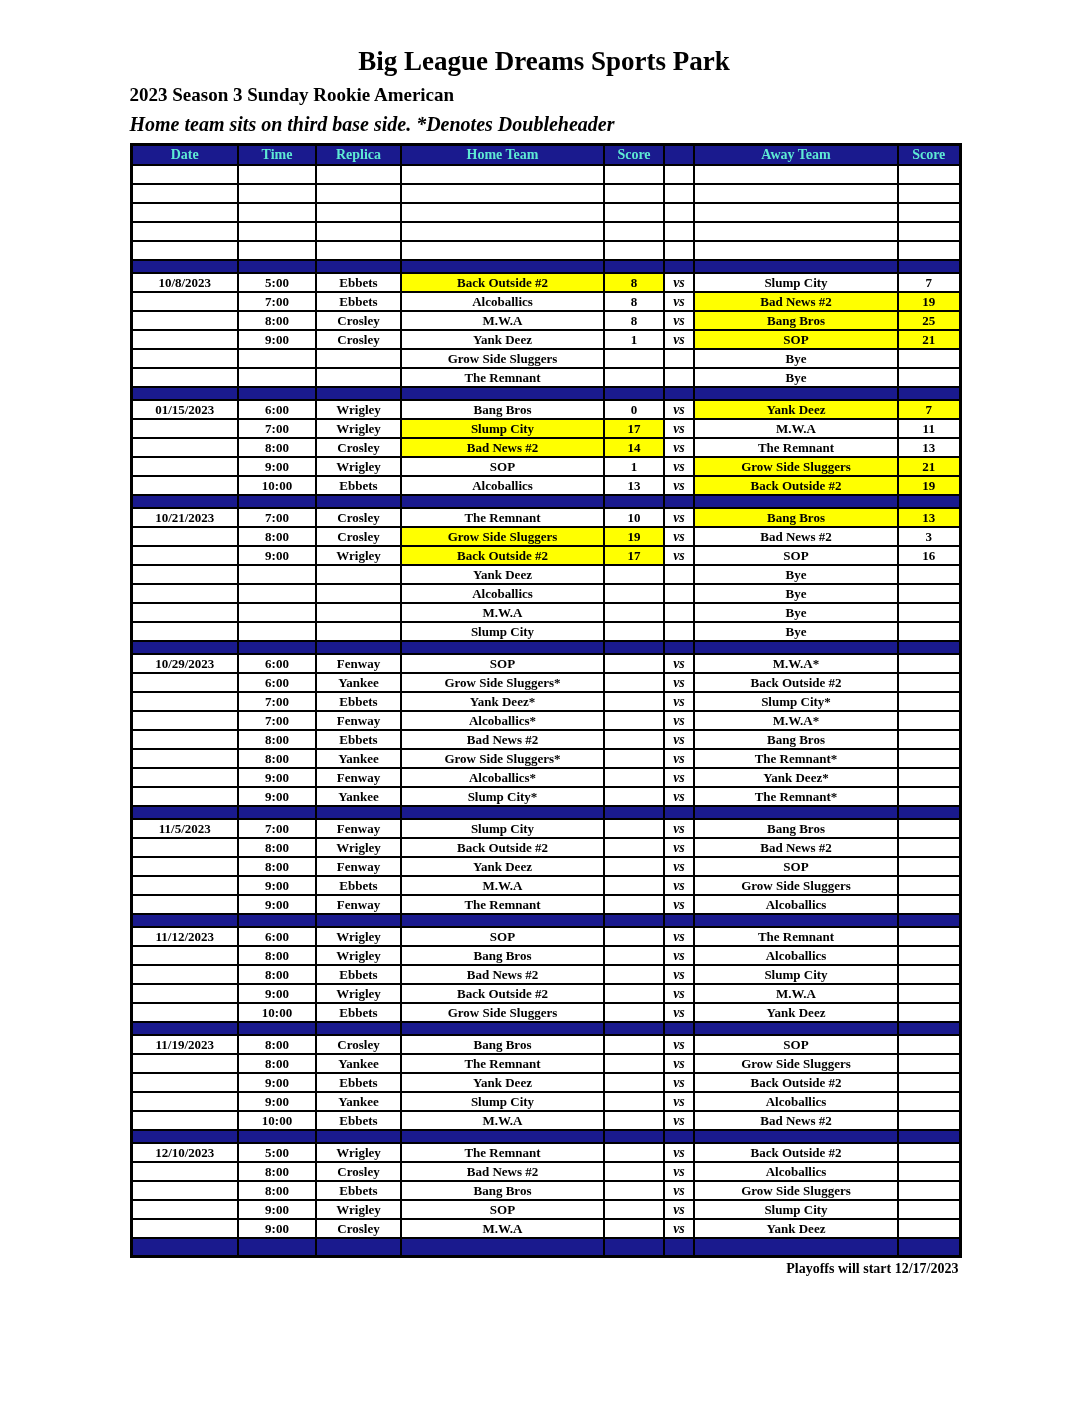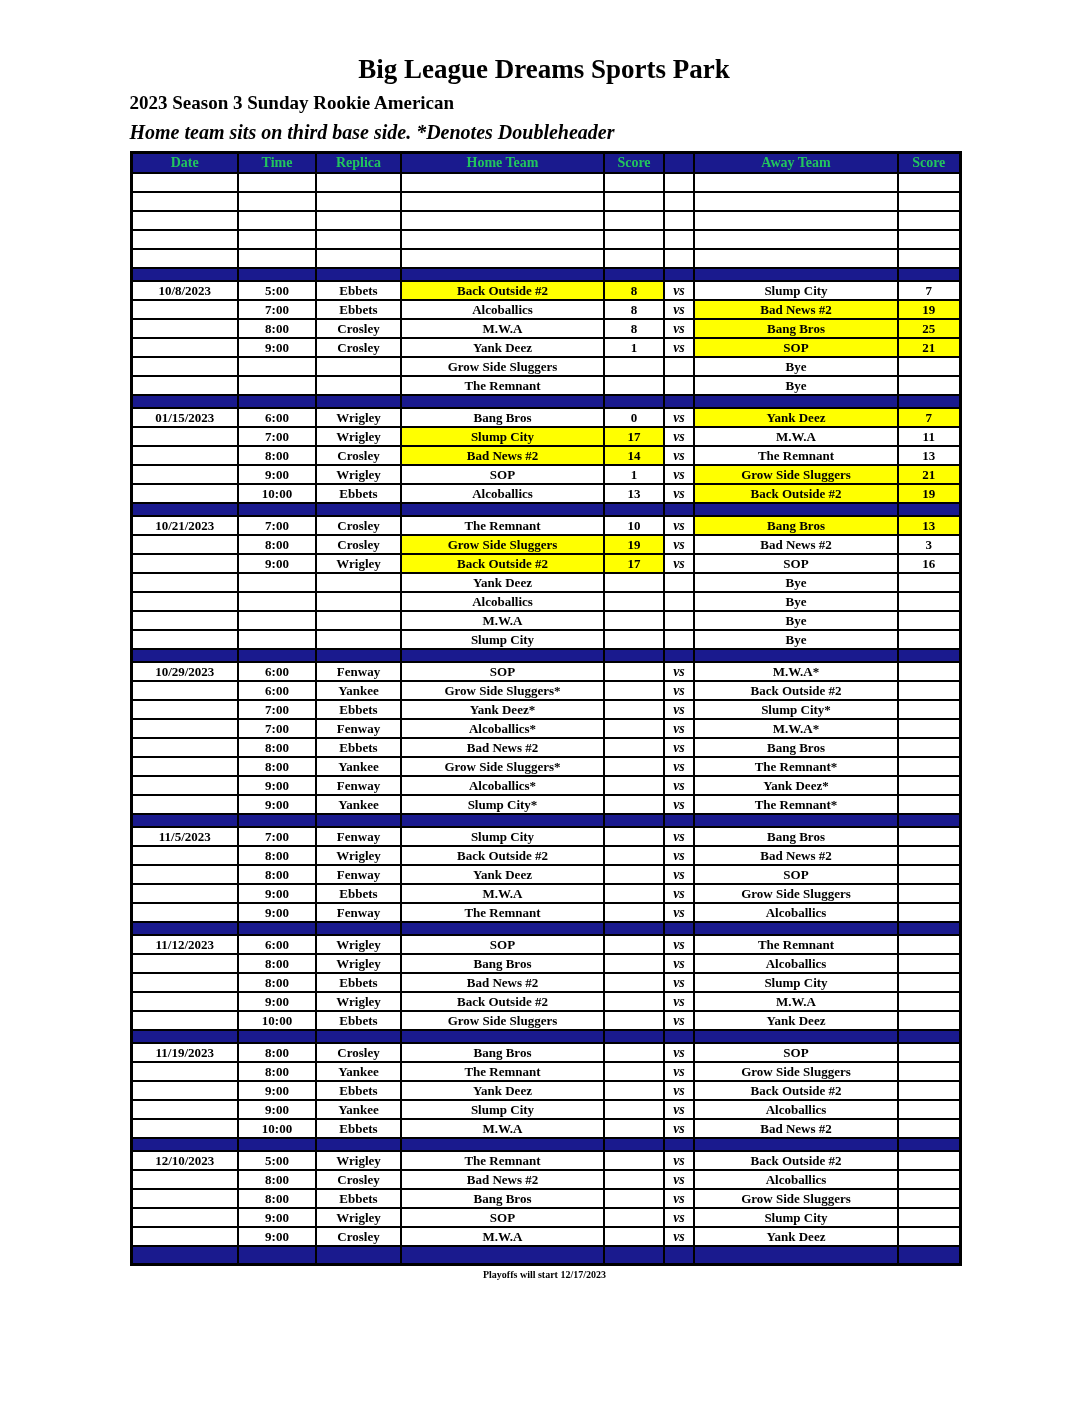--- a/index.html
+++ b/index.html
@@ -8,21 +8,21 @@
     background: #ffffff;
     font-family: "Liberation Serif", serif;
   }
   body {
     width: 1088px;
     height: 1408px;
     overflow: hidden;
   }
   .sheet {
     width: 829px;
-    margin: 16px auto;
+    margin: 8px auto;
     padding-top: 38px;
   }
   .title {
     text-align: center;
     font-size: 27px;
     font-weight: bold;
     color: #000000;
     margin: 0 0 7px 0;
     letter-spacing: 0px;
   }
@@ -54,45 +54,45 @@
     white-space: nowrap;
     text-align: center;
     vertical-align: middle;
     font-weight: bold;
     font-size: 13px;
     color: #000000;
     background: #ffffff;
   }
   .schedule th {
     background: var(--navy);
-    color: #22c55e;
+    color: #5eead4;
     font-size: 14px;
     height: 18px;
   }
   .schedule tr.divider td {
     background: var(--navy);
     height: 11px;
   }
   .schedule tr.divider-last td {
     background: var(--navy);
     height: 16px;
   }
   .schedule td.hl {
     background: var(--yellow);
   }
   .schedule td.vs {
     font-style: italic;
     font-size: 14px;
   }
   .footer {
-    font-size: 10px;
+    font-size: 14px;
     font-weight: bold;
     color: #000000;
     margin: 3px 0 0 1px;
-    text-align: center;
+    text-align: right;
   }
 </style>
 </head>
 <body>
 
 <div class="sheet">
   <div class="title">Big League Dreams Sports Park</div>
   <div class="subtitle">2023 Season 3 Sunday Rookie American</div>
   <div class="note">Home team sits on third base side.  *Denotes Doubleheader</div>
 

